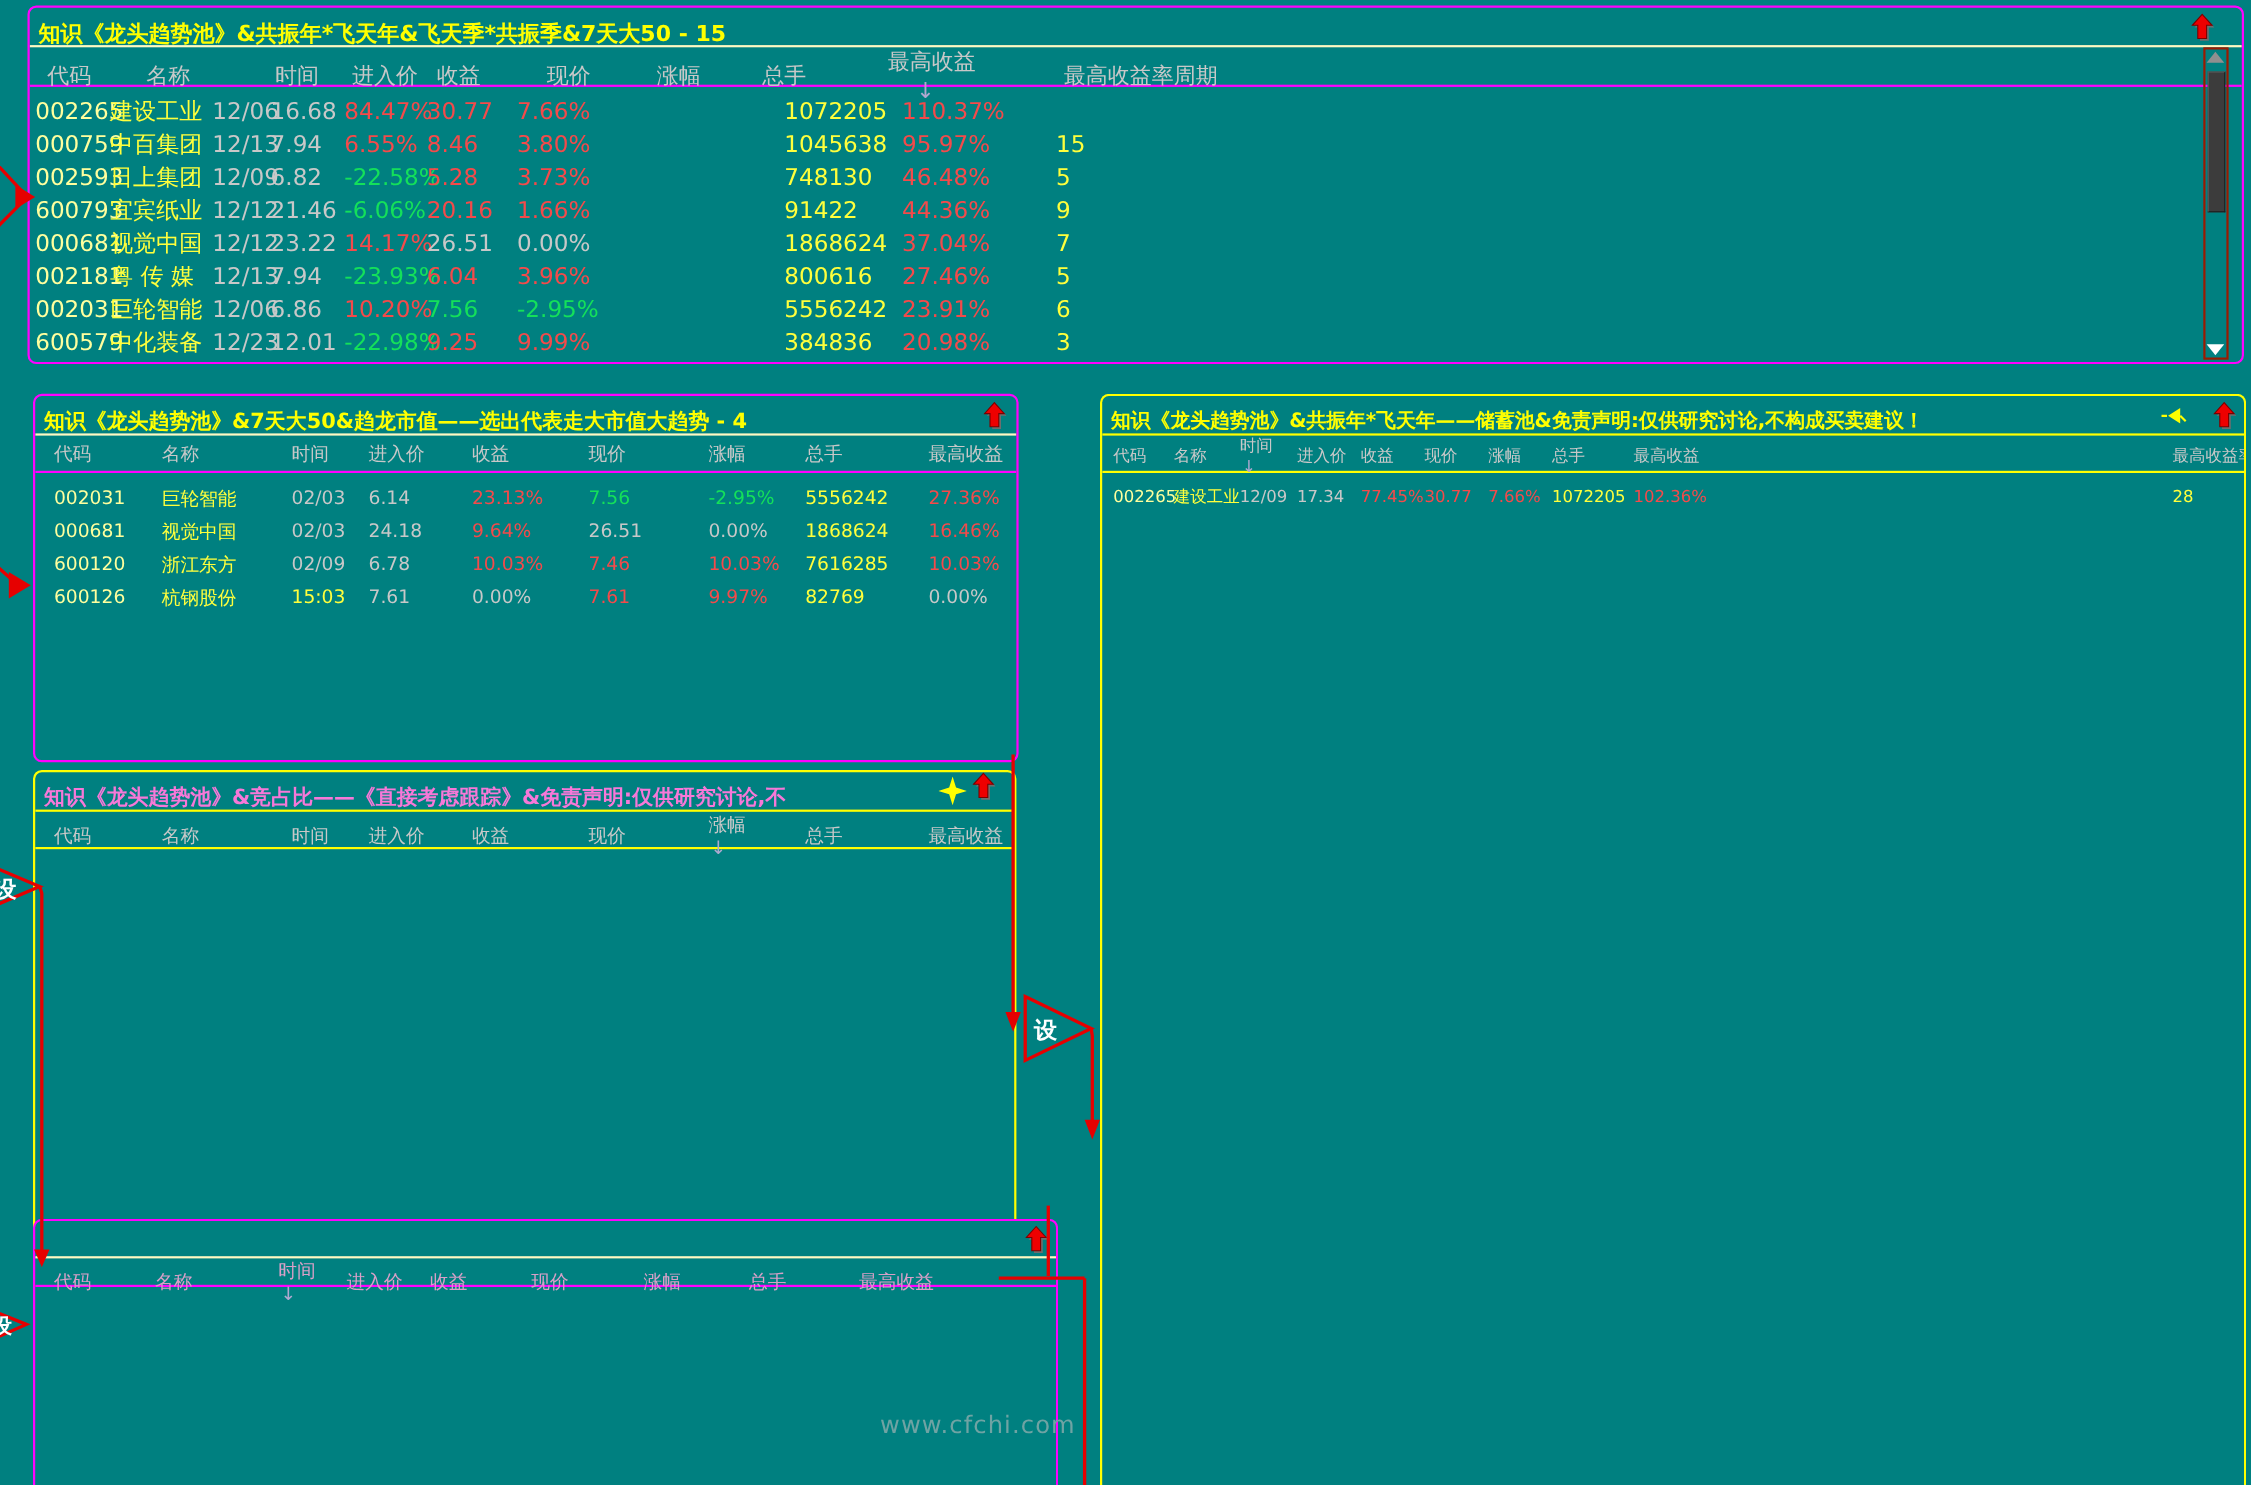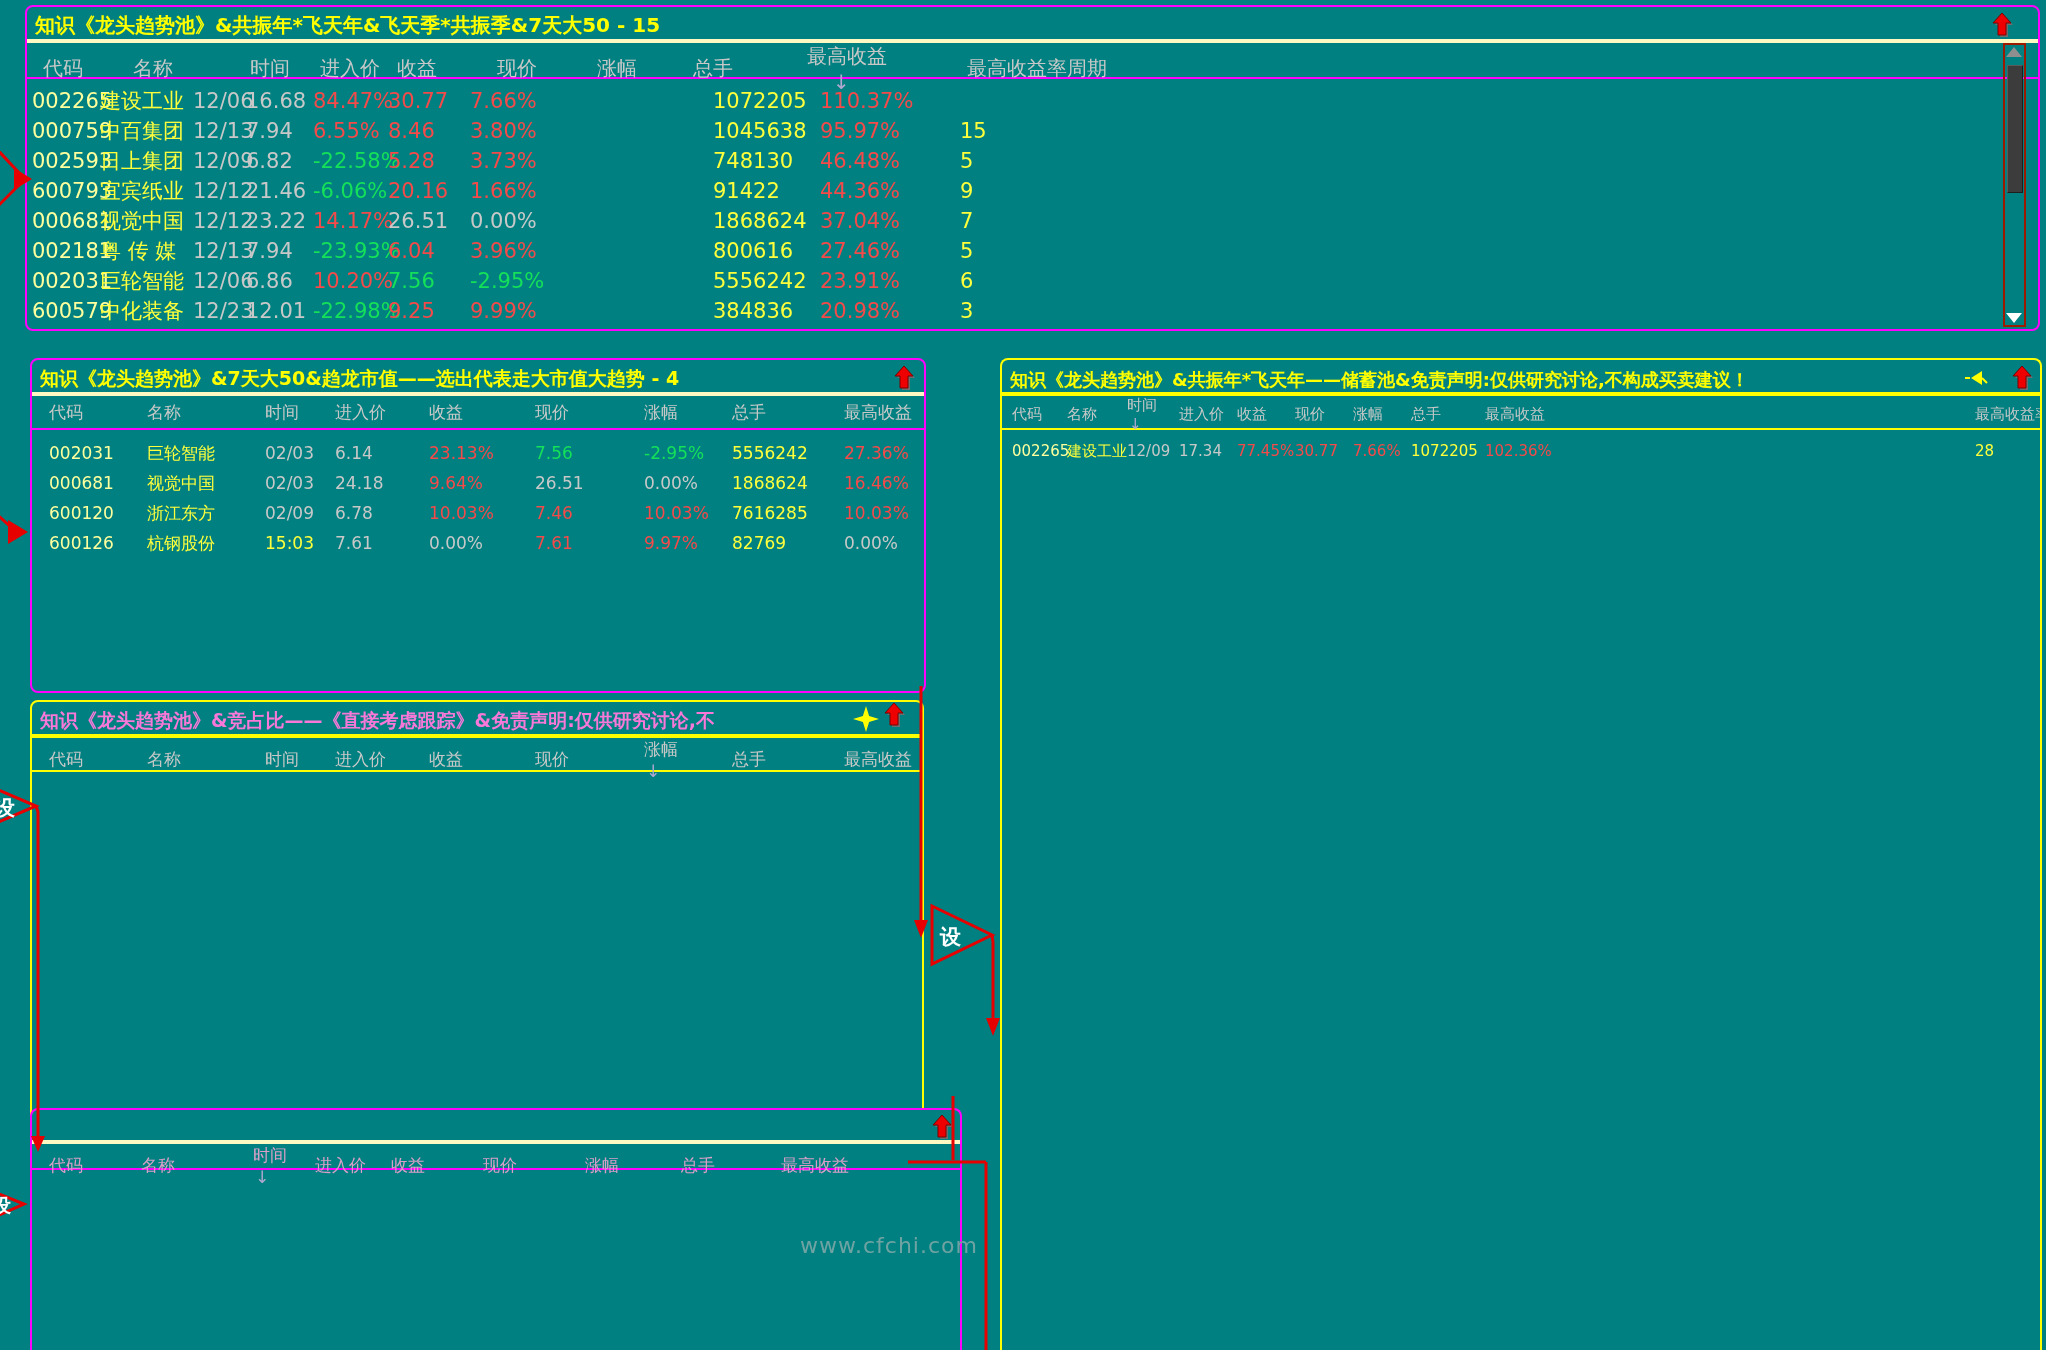--- a/index.html
+++ b/index.html
@@ -3,21 +3,21 @@
 <meta charset="utf-8">
 <style>
   html,body{margin:0;padding:0;}
   body{
     width:2046px;height:1350px;overflow:hidden;position:relative;
     background:#008080;
     font-family:"DejaVu Sans","Liberation Sans",sans-serif;
   }
   .panel{position:absolute;border:2px solid #ff00ff;border-radius:8px;overflow:hidden;box-sizing:border-box;background:#008080;z-index:10;}
   .panel.yb{border-color:#ffff00;}
-  .titlebar{position:relative;display:flex;align-items:flex-end;border-bottom:4px solid #fef9c3;padding:0 8px;box-sizing:border-box;}
+  .titlebar{position:relative;display:flex;align-items:flex-start;border-bottom:2px solid #fef9c3;padding:10px 8px;box-sizing:border-box;}
   .yb .titlebar{border-bottom-color:#ffff00;}
   .title{white-space:nowrap;font-weight:bold;overflow:hidden;}
   .t-yellow{color:#ffff00;}
   .t-pink{color:#f778d8;}
   .thead{display:grid;align-items:center;color:#c8c8c8;white-space:nowrap;box-sizing:border-box;}
   .thead span{display:block;white-space:nowrap;}
   .arr{color:#b0a8d0;padding-left:2px;}
   .tbody{box-sizing:border-box;}
   .trow{display:grid;align-items:center;white-space:nowrap;}
   .trow span{display:block;white-space:nowrap;}
@@ -66,21 +66,21 @@
   .up-arrow{display:inline-block;margin-left:auto;}
   .abs{position:absolute;}
 
   
   .vscroll{position:absolute;top:36px;right:12px;width:23px;height:284px;border:2px solid #9b1a00;box-sizing:border-box;z-index:12;}
   .sb-up{position:absolute;top:2px;left:1px;width:0;height:0;border:8px solid transparent;border-bottom:10px solid #8f8f8f;border-top:none;}
   .sb-thumb{position:absolute;top:20px;left:2px;width:14px;height:126px;background:#3c3c3c;border:1px solid #5a5a5a;border-right-color:#1e1e1e;border-bottom-color:#1e1e1e;}
   .sb-down{position:absolute;bottom:2px;left:1px;width:0;height:0;border:8px solid transparent;border-top:10px solid #ffffff;border-bottom:none;}
 
   .star-icon{position:absolute;width:26px;height:26px;background:#ffff00;clip-path:polygon(50% 0,62% 38%,100% 50%,62% 62%,50% 100%,38% 62%,0 50%,38% 38%);z-index:30;}
-  .watermark{position:absolute;left:800px;top:1233px;font-size:22px;color:#6fa3a3;z-index:15;letter-spacing:1px;text-align:right;}
+  .watermark{position:absolute;left:800px;top:1284px;font-size:22px;color:#6fa3a3;z-index:15;letter-spacing:1px;text-align:right;}
   #anno{position:absolute;left:0;top:0;z-index:50;pointer-events:none;}
 </style>
 </head>
 <body>
 
 <div class="panel p-main" style="left:25px;top:5px;width:2015px;height:326px;">
   <div class="titlebar">
     <span class="title t-yellow">知识《龙头趋势池》&amp;共振年*飞天年&amp;飞天季*共振季&amp;7天大50 - 15</span>
     <span class="up-arrow" style="position:absolute;right:24px;top:5px;">
       <svg width="22" height="26" viewBox="0 0 22 26">

